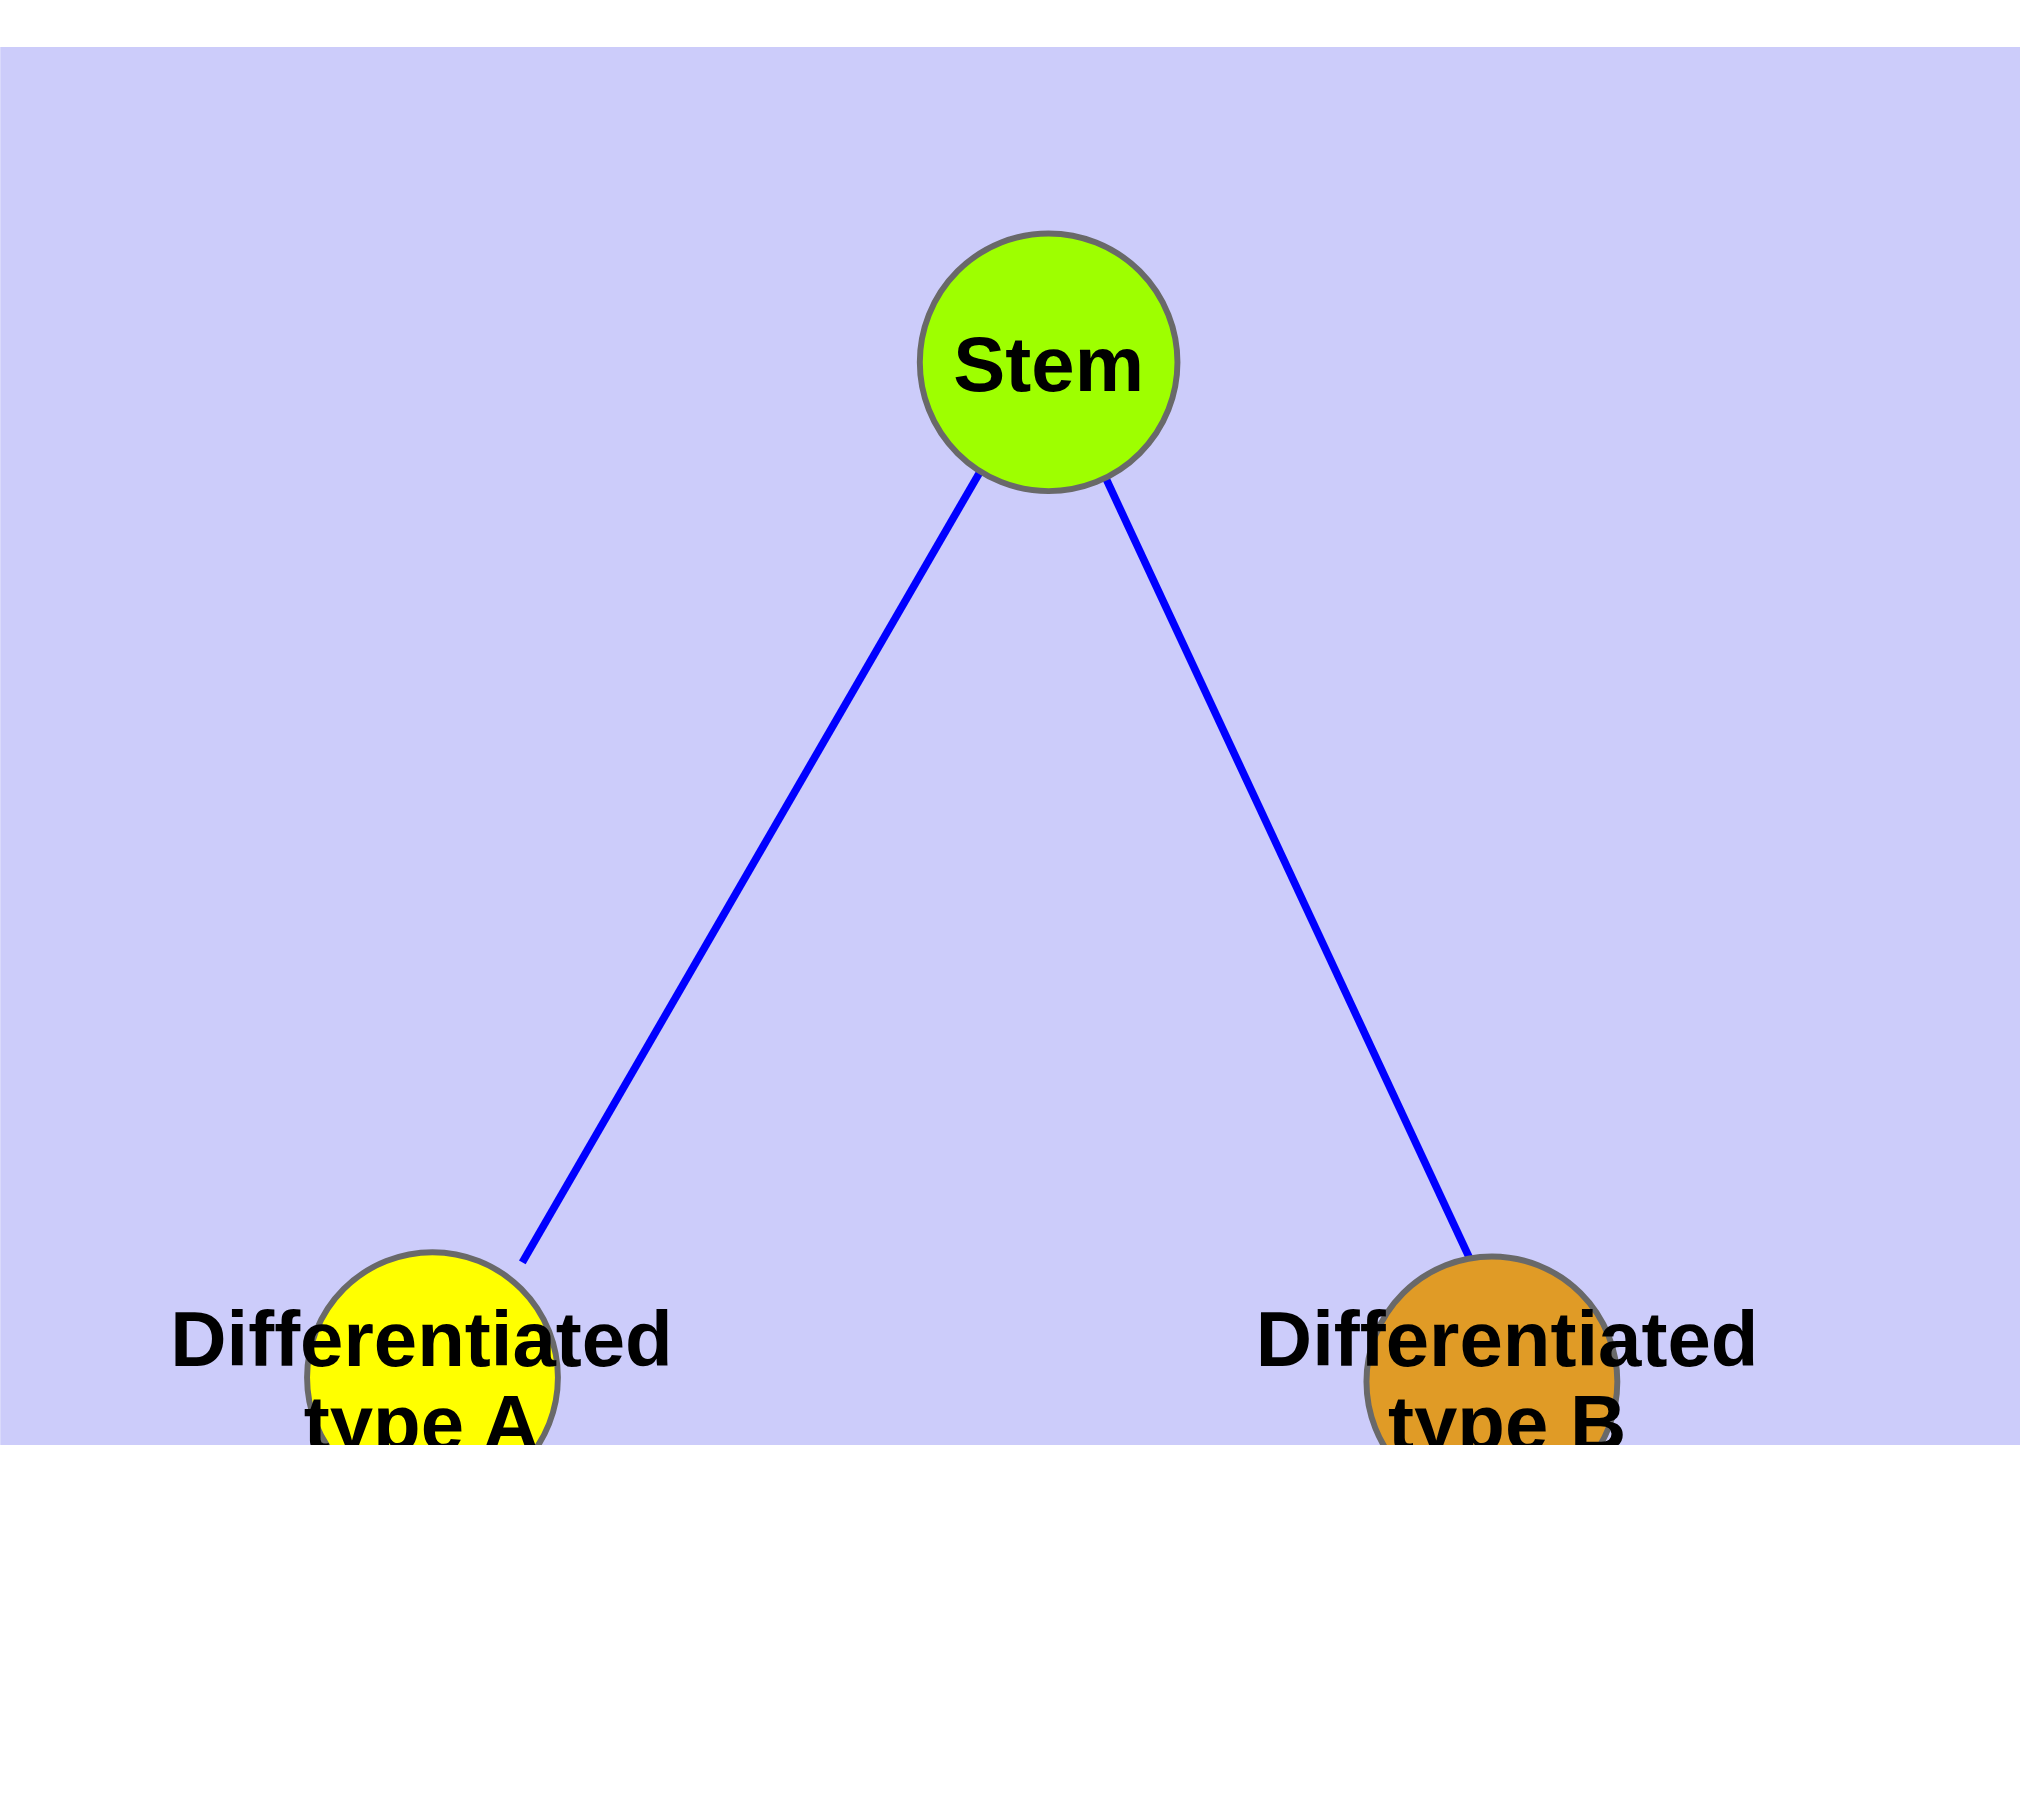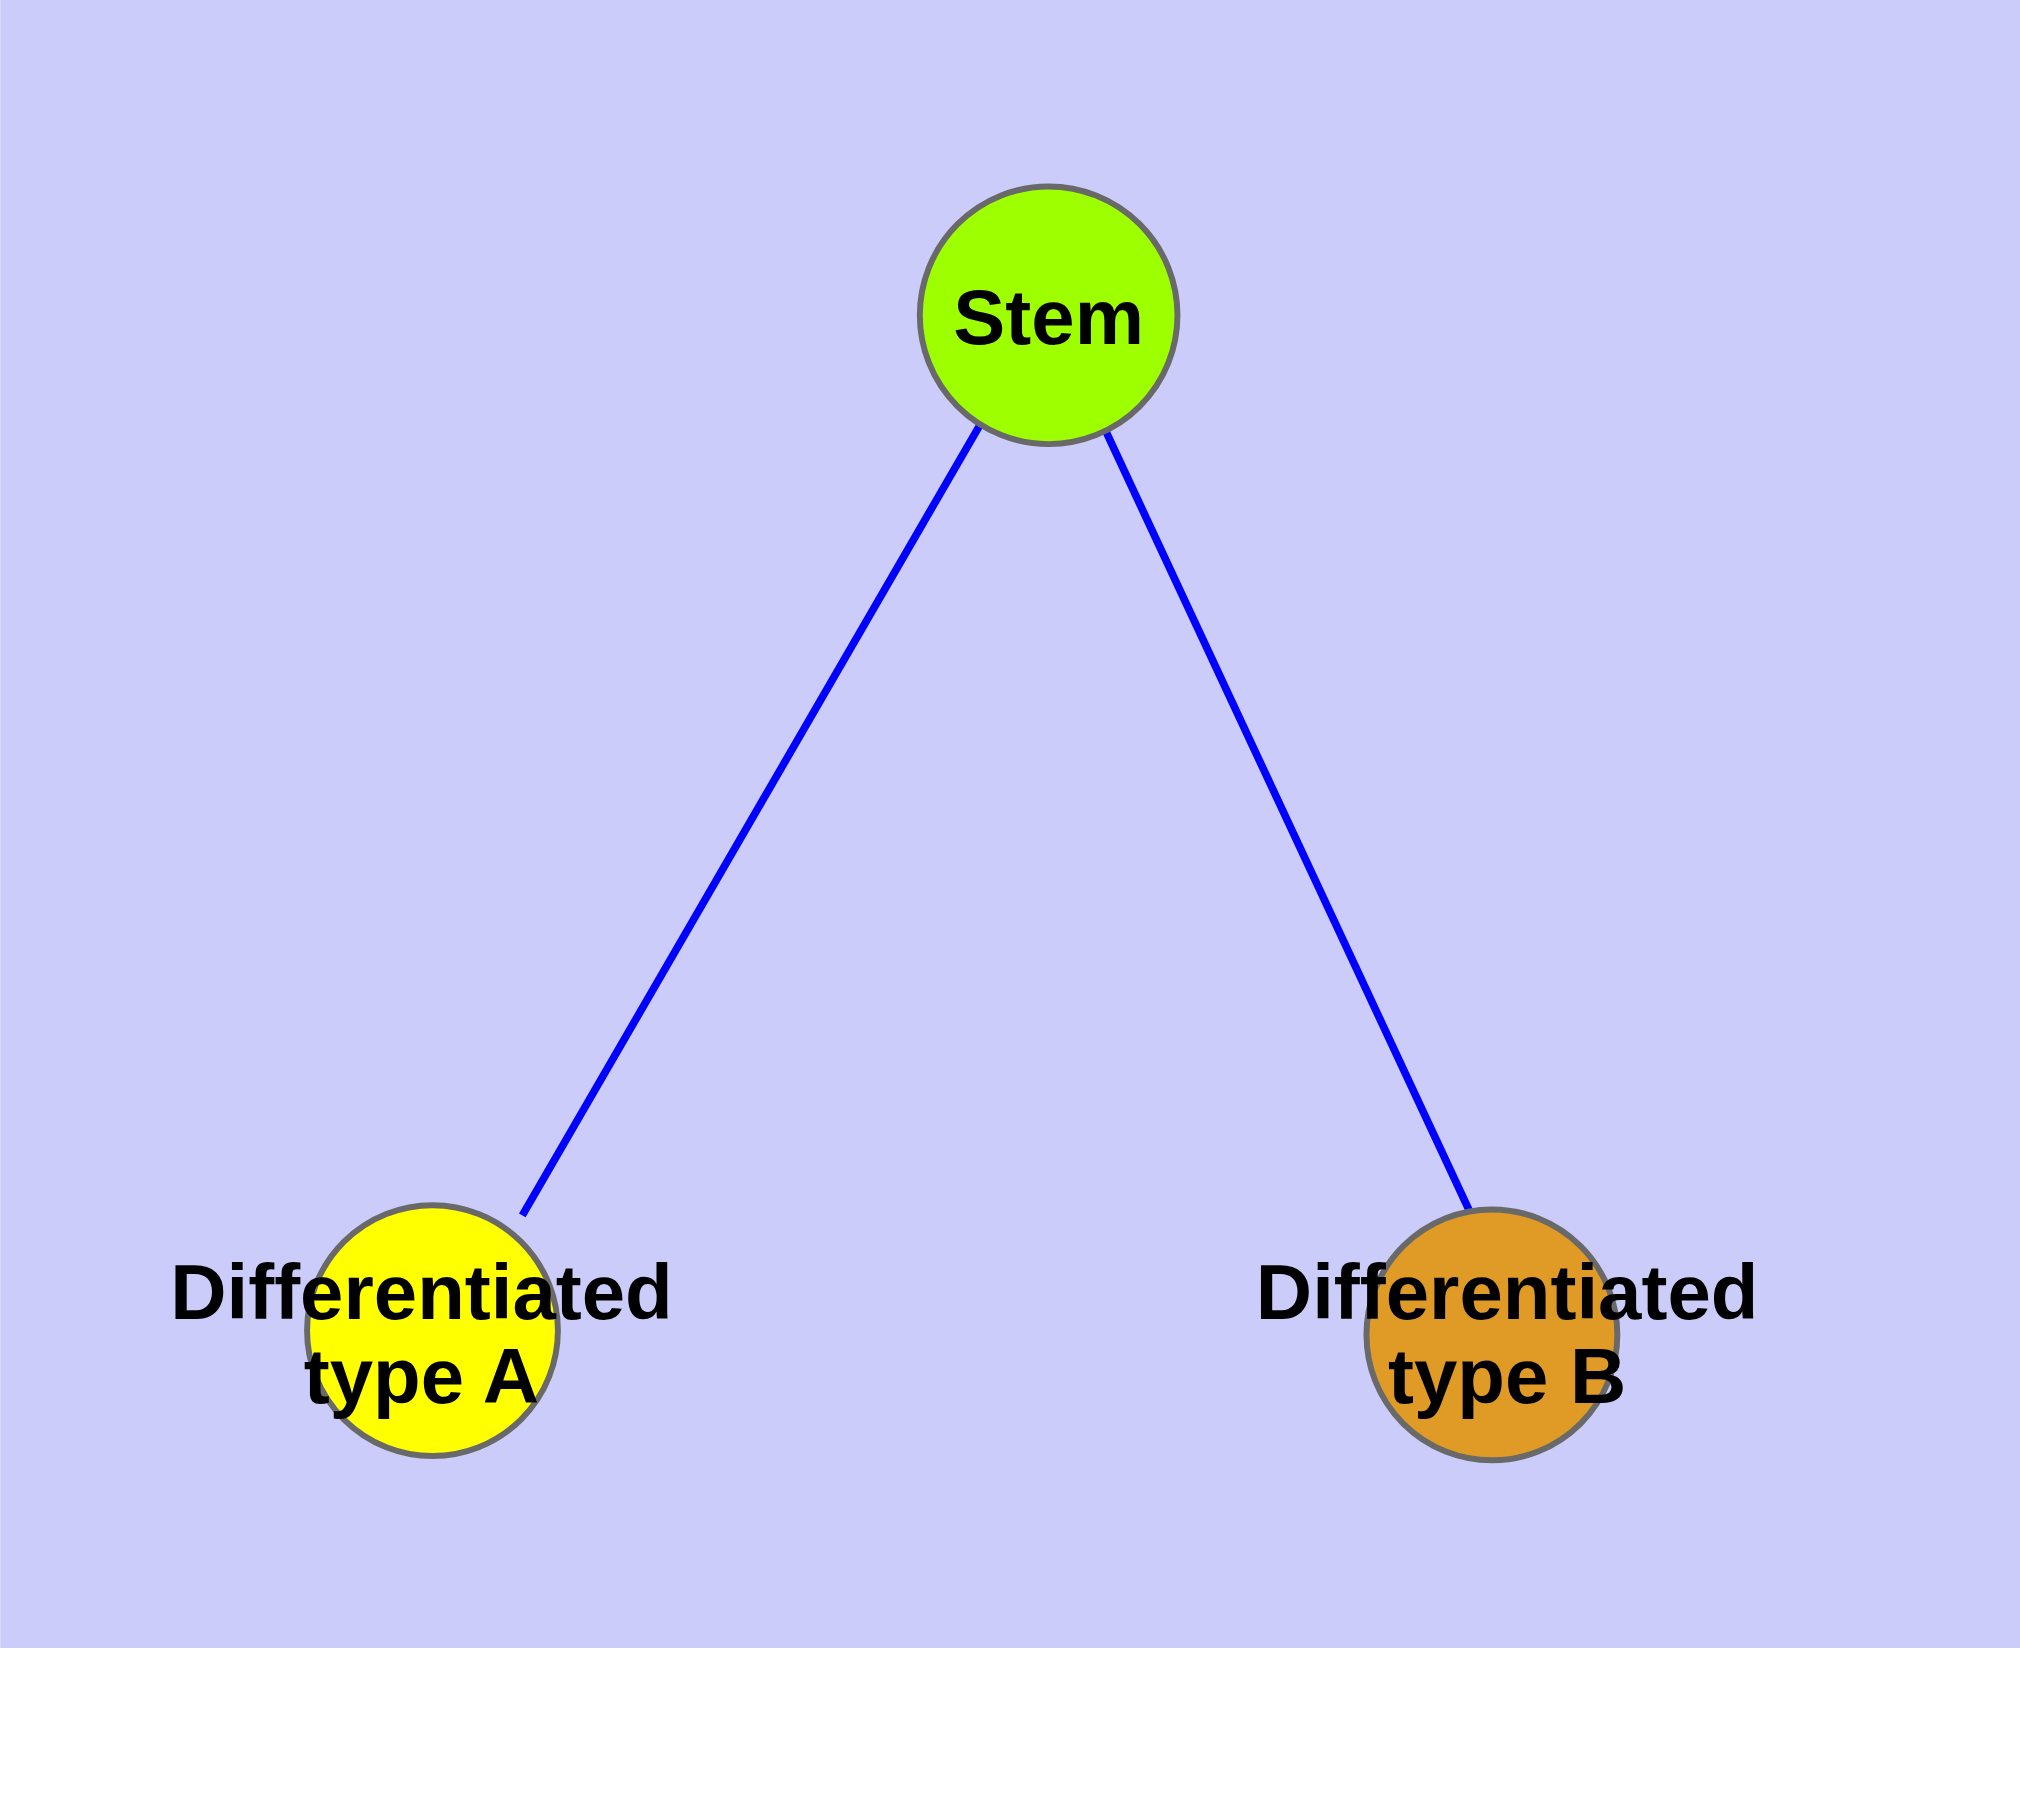--- a/index.html
+++ b/index.html
@@ -4,23 +4,24 @@
 <title>Cell Differentiation Graph</title>
 <style>
   html, body {
     margin: 0;
     padding: 0;
     background: #ffffff;
   }
   #canvas {
     position: relative;
     width: 2021px;
-    height: 1648px;
+    height: 1398px;
     overflow: hidden;
     font-family: "Liberation Sans", sans-serif;
+    margin-top: 47px;
   }
   #graph-svg {
     position: absolute;
     top: 0;
     left: 0;
     width: 2021px;
     height: 1812px;
     display: block;
   }
   .node-circle {

